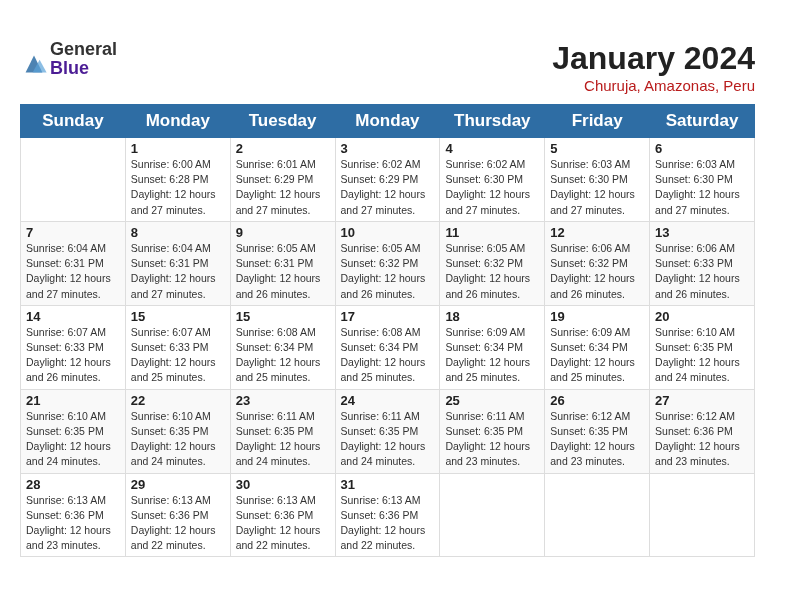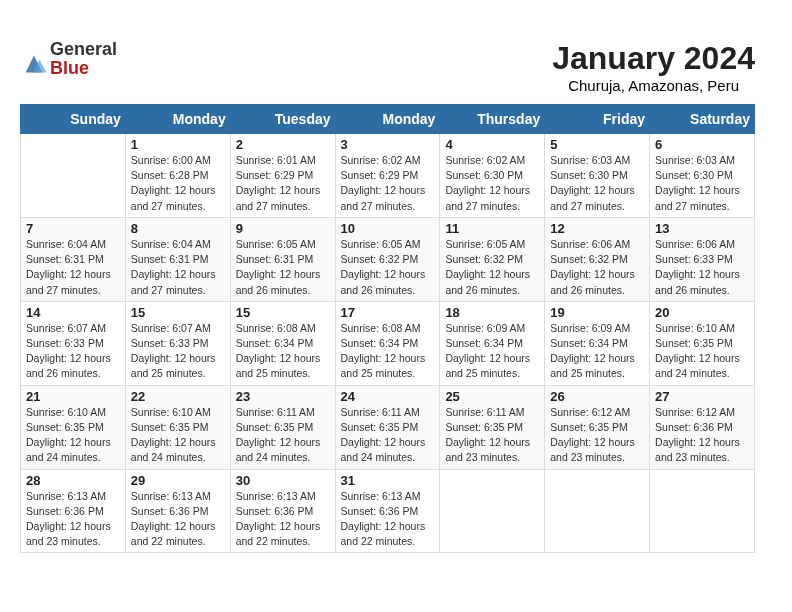--- a/index.html
+++ b/index.html
@@ -28,53 +28,53 @@
     }
     .logo-text-general {
       font-size: 18px;
       font-weight: bold;
       color: #333;
       line-height: 1;
     }
     .logo-text-blue {
       font-size: 18px;
       font-weight: bold;
-      color: #b91c1c;
+      color: #4c1d95;
       line-height: 1;
       text-align: right;
     }
     .logo-icon {
       width: 28px;
       height: 28px;
       margin-right: 2px;
     }
     .title-section {
-      text-align: center;
+      text-align: right;
     }
     .main-title {
       font-size: 32px;
       font-weight: bold;
       color: #222;
     }
     .subtitle {
       font-size: 15px;
-      color: #000000;
+      color: #b91c1c;
     }
     .calendar {
       width: 100%;
       border-collapse: collapse;
       border: 1px solid #ccc;
     }
     .calendar th {
       background-color: #2e6da4;
       color: #fff;
-      font-size: 14px;
+      font-size: 17px;
       font-weight: bold;
       padding: 6px 4px;
-      text-align: right;
+      text-align: center;
       border: 1px solid #2e6da4;
     }
     .calendar td {
       vertical-align: top;
       border: 1px solid #ddd;
       padding: 3px 5px;
       width: calc(100% / 7);
       min-height: 75px;
       background: #fff;
     }

